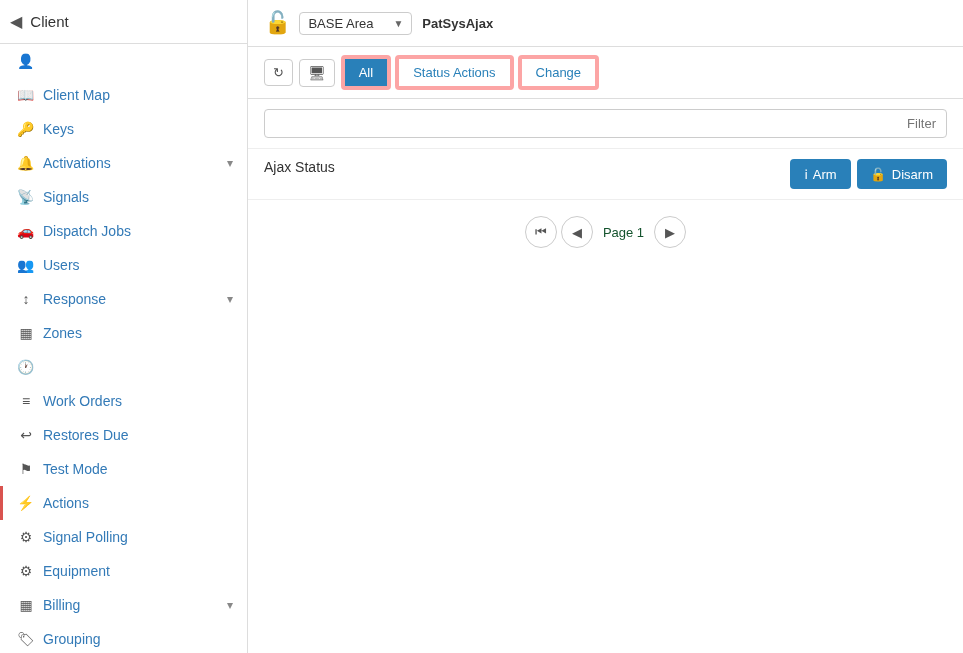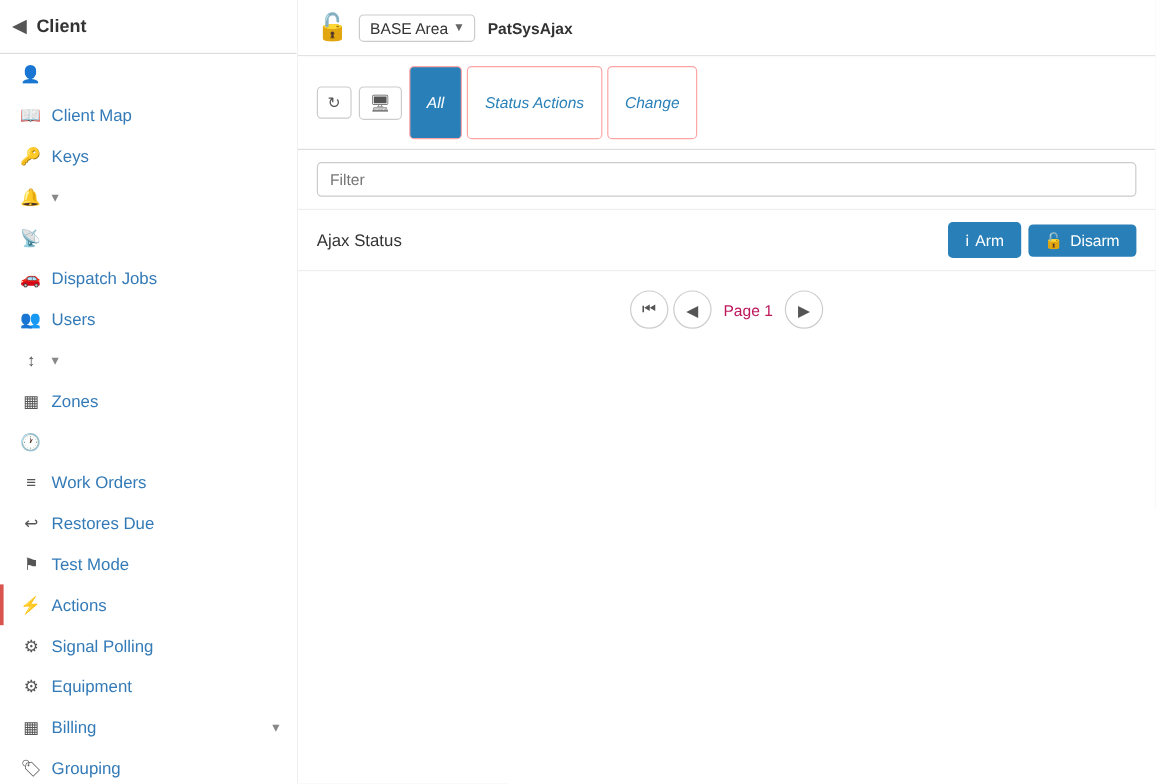--- a/index.html
+++ b/index.html
@@ -23,21 +23,21 @@
       border-bottom: 1px solid #ddd;
       background: #fff;
     }
     .sidebar-header-back {
       cursor: pointer;
       color: #555;
       font-size: 16px;
       margin-right: 8px;
     }
     .sidebar-header-title {
-      font-weight: bold;
+      font-weight: normal;
       font-size: 15px;
       color: #333;
     }
     .sidebar-item {
       display: flex;
       align-items: center;
       padding: 9px 14px;
       cursor: pointer;
       color: #337ab7;
       border-left: 3px solid transparent;
@@ -87,21 +87,21 @@
     }
     .area-badge {
       background: #fff;
       border: 1px solid #ccc;
       border-radius: 4px;
       padding: 3px 8px;
       font-size: 13px;
       color: #333;
       display: flex;
       align-items: center;
-      gap: 4px;
+      gap: 20px;
       cursor: pointer;
       margin-right: 10px;
     }
     .area-badge .caret { font-size: 10px; color: #666; }
     .main-title {
       font-size: 13px;
       font-weight: bold;
       color: #333;
     }
 
@@ -126,58 +126,57 @@
     .tab-monitor {
       background: #fff;
       border: 1px solid #ccc;
       border-radius: 4px;
       padding: 5px 8px;
       cursor: pointer;
       font-size: 14px;
       color: #555;
     }
     .tab-btn {
-      padding: 22px 14px;
-      border: 1px solid #fca5a5;
+      padding: 6px 14px;
+      border: 4px solid #fca5a5;
       border-radius: 4px;
       cursor: pointer;
       font-size: 13px;
       background: #fff;
       color: #2980b9;
-      font-style: italic;
     }
     .tab-btn.active {
       background: #2980b9;
       color: #fff;
     }
 
     
     .filter-bar {
       padding: 10px 16px;
       border-bottom: 1px solid #eee;
     }
     .filter-input {
       width: 100%;
       padding: 6px 10px;
       border: 1px solid #ccc;
       border-radius: 4px;
       font-size: 13px;
       color: #999;
       outline: none;
+      text-align: right;
     }
 
     
     .content-area {
       flex: 1;
       padding: 0;
       overflow-y: auto;
     }
     .action-row {
       display: flex;
-      align-items: center;
       padding: 10px 16px;
       border-bottom: 1px solid #eee;
     }
     .action-row-label {
       flex: 1;
       font-size: 14px;
       color: #333;
     }
     .btn-arm {
       background: #2980b9;
@@ -221,21 +220,21 @@
       height: 32px;
       display: flex;
       align-items: center;
       justify-content: center;
       cursor: pointer;
       font-size: 13px;
       color: #555;
     }
     .page-label {
       font-size: 13px;
-      color: #be185d;
+      color: #14532d;
       padding: 0 6px;
       text-align: center;
     }
   </style>
 </head>
 <body>
 
 <nav class="sidebar">
   <div class="sidebar-header">
     <span class="sidebar-header-back">◀</span>
@@ -248,35 +247,38 @@
       <div class="sidebar-item">
         <span class="icon">📖</span>
         <span class="label">Client Map</span>
       </div>
       <div class="sidebar-item">
         <span class="icon">🔑</span>
         <span class="label">Keys</span>
       </div>
       <div class="sidebar-item">
         <span class="icon">🔔</span>
+        <span class="label">Activations</span>
         <span class="arrow">▾</span>
       </div>
       <div class="sidebar-item">
         <span class="icon">📡</span>
+        <span class="label">Signals</span>
       </div>
       <div class="sidebar-item">
         <span class="icon">🚗</span>
         <span class="label">Dispatch Jobs</span>
       </div>
       <div class="sidebar-item">
         <span class="icon">👥</span>
         <span class="label">Users</span>
       </div>
       <div class="sidebar-item">
         <span class="icon">↕</span>
+        <span class="label">Response</span>
         <span class="arrow">▾</span>
       </div>
       <div class="sidebar-item">
         <span class="icon">▦</span>
         <span class="label">Zones</span>
       </div>
       <div class="sidebar-item">
         <span class="icon">🕐</span>
       </div>
       <div class="sidebar-item">

